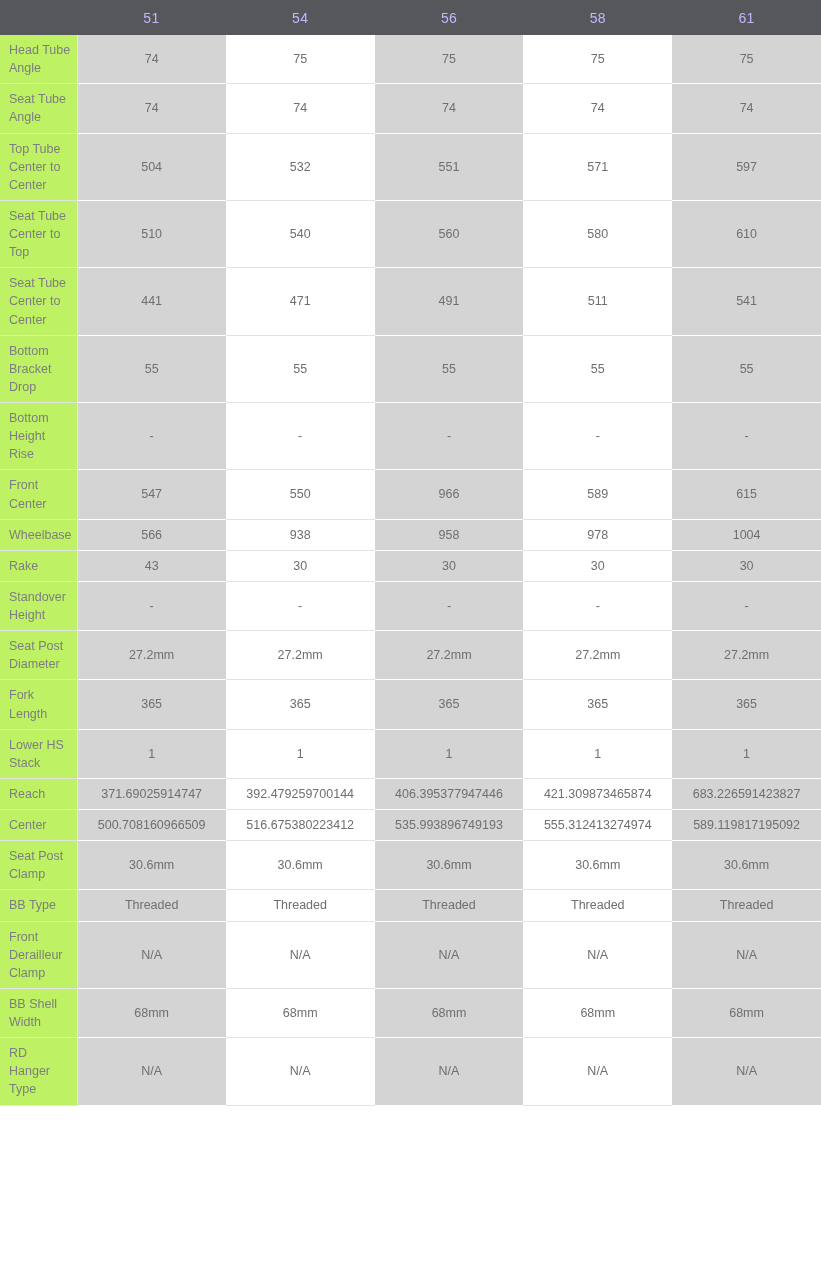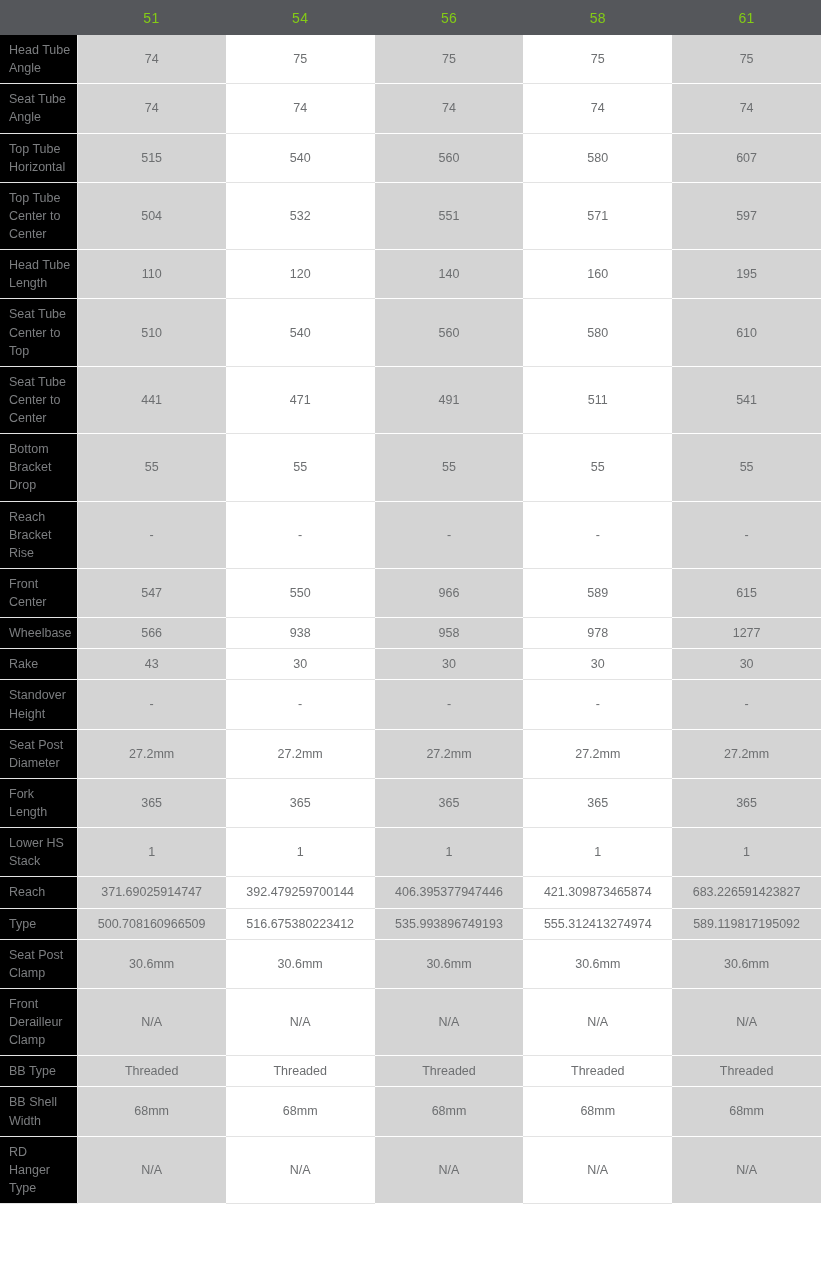--- a/index.html
+++ b/index.html
@@ -18,35 +18,35 @@
     border-collapse: collapse;
     table-layout: fixed;
     width: 821px;
     background: #ffffff;
   }
   table.geo-table col.label-col { width: 77px; }
   table.geo-table col.data-col { width: 148.8px; }
 
   thead th {
     background: #55575b;
-    color: #84cc16;
+    color: #c4b5fd;
     font-size: 14px;
     font-weight: normal;
     height: 35px;
     padding: 0;
     text-align: center;
     vertical-align: middle;
     letter-spacing: 0.3px;
   }
   thead th.corner-cell {
     background: #55575b;
   }
 
   tbody th.row-label {
-    background: #000000;
+    background: #bef264;
     color: #7c7e80;
     font-size: 12.5px;
     font-weight: normal;
     text-align: left;
     vertical-align: middle;
     padding: 6px 6px 6px 9px;
     line-height: 1.45;
     border-bottom: 1px solid #e3e3e3;
     border-right: 1px solid #e8e8e8;
   }
@@ -101,44 +101,28 @@
       </tr>
       <tr>
         <th class="row-label">Seat Tube Angle</th>
         <td class="data-cell shade">74</td>
         <td class="data-cell plain">74</td>
         <td class="data-cell shade">74</td>
         <td class="data-cell plain">74</td>
         <td class="data-cell shade">74</td>
       </tr>
       <tr>
-        <th class="row-label">Top Tube Horizontal</th>
-        <td class="data-cell shade">515</td>
-        <td class="data-cell plain">540</td>
-        <td class="data-cell shade">560</td>
-        <td class="data-cell plain">580</td>
-        <td class="data-cell shade">607</td>
-      </tr>
-      <tr>
         <th class="row-label">Top Tube Center to Center</th>
         <td class="data-cell shade">504</td>
         <td class="data-cell plain">532</td>
         <td class="data-cell shade">551</td>
         <td class="data-cell plain">571</td>
         <td class="data-cell shade">597</td>
       </tr>
       <tr>
-        <th class="row-label">Head Tube Length</th>
-        <td class="data-cell shade">110</td>
-        <td class="data-cell plain">120</td>
-        <td class="data-cell shade">140</td>
-        <td class="data-cell plain">160</td>
-        <td class="data-cell shade">195</td>
-      </tr>
-      <tr>
         <th class="row-label">Seat Tube Center to Top</th>
         <td class="data-cell shade">510</td>
         <td class="data-cell plain">540</td>
         <td class="data-cell shade">560</td>
         <td class="data-cell plain">580</td>
         <td class="data-cell shade">610</td>
       </tr>
       <tr>
         <th class="row-label">Seat Tube Center to Center</th>
         <td class="data-cell shade">441</td>
@@ -149,42 +133,42 @@
       </tr>
       <tr>
         <th class="row-label">Bottom Bracket Drop</th>
         <td class="data-cell shade">55</td>
         <td class="data-cell plain">55</td>
         <td class="data-cell shade">55</td>
         <td class="data-cell plain">55</td>
         <td class="data-cell shade">55</td>
       </tr>
       <tr>
-        <th class="row-label">Reach Bracket Rise</th>
+        <th class="row-label">Bottom Height Rise</th>
         <td class="data-cell shade">-</td>
         <td class="data-cell plain">-</td>
         <td class="data-cell shade">-</td>
         <td class="data-cell plain">-</td>
         <td class="data-cell shade">-</td>
       </tr>
       <tr>
         <th class="row-label">Front Center</th>
         <td class="data-cell shade">547</td>
         <td class="data-cell plain">550</td>
         <td class="data-cell shade">966</td>
         <td class="data-cell plain">589</td>
         <td class="data-cell shade">615</td>
       </tr>
       <tr>
         <th class="row-label">Wheelbase</th>
         <td class="data-cell shade">566</td>
         <td class="data-cell plain">938</td>
         <td class="data-cell shade">958</td>
         <td class="data-cell plain">978</td>
-        <td class="data-cell shade">1277</td>
+        <td class="data-cell shade">1004</td>
       </tr>
       <tr>
         <th class="row-label">Rake</th>
         <td class="data-cell shade">43</td>
         <td class="data-cell plain">30</td>
         <td class="data-cell shade">30</td>
         <td class="data-cell plain">30</td>
         <td class="data-cell shade">30</td>
       </tr>
       <tr>
@@ -221,52 +205,52 @@
       </tr>
       <tr>
         <th class="row-label">Reach</th>
         <td class="data-cell shade">371.69025914747</td>
         <td class="data-cell plain">392.479259700144</td>
         <td class="data-cell shade">406.395377947446</td>
         <td class="data-cell plain">421.309873465874</td>
         <td class="data-cell shade">683.226591423827</td>
       </tr>
       <tr>
-        <th class="row-label">Type</th>
+        <th class="row-label">Center</th>
         <td class="data-cell shade">500.708160966509</td>
         <td class="data-cell plain">516.675380223412</td>
         <td class="data-cell shade">535.993896749193</td>
         <td class="data-cell plain">555.312413274974</td>
         <td class="data-cell shade">589.119817195092</td>
       </tr>
       <tr>
         <th class="row-label">Seat Post Clamp</th>
         <td class="data-cell shade">30.6mm</td>
         <td class="data-cell plain">30.6mm</td>
         <td class="data-cell shade">30.6mm</td>
         <td class="data-cell plain">30.6mm</td>
         <td class="data-cell shade">30.6mm</td>
       </tr>
       <tr>
-        <th class="row-label">Front Derailleur Clamp</th>
-        <td class="data-cell shade">N/A</td>
-        <td class="data-cell plain">N/A</td>
-        <td class="data-cell shade">N/A</td>
-        <td class="data-cell plain">N/A</td>
-        <td class="data-cell shade">N/A</td>
-      </tr>
-      <tr>
         <th class="row-label">BB Type</th>
         <td class="data-cell shade">Threaded</td>
         <td class="data-cell plain">Threaded</td>
         <td class="data-cell shade">Threaded</td>
         <td class="data-cell plain">Threaded</td>
         <td class="data-cell shade">Threaded</td>
       </tr>
       <tr>
+        <th class="row-label">Front Derailleur Clamp</th>
+        <td class="data-cell shade">N/A</td>
+        <td class="data-cell plain">N/A</td>
+        <td class="data-cell shade">N/A</td>
+        <td class="data-cell plain">N/A</td>
+        <td class="data-cell shade">N/A</td>
+      </tr>
+      <tr>
         <th class="row-label">BB Shell Width</th>
         <td class="data-cell shade">68mm</td>
         <td class="data-cell plain">68mm</td>
         <td class="data-cell shade">68mm</td>
         <td class="data-cell plain">68mm</td>
         <td class="data-cell shade">68mm</td>
       </tr>
       <tr>
         <th class="row-label">RD Hanger Type</th>
         <td class="data-cell shade">N/A</td>

